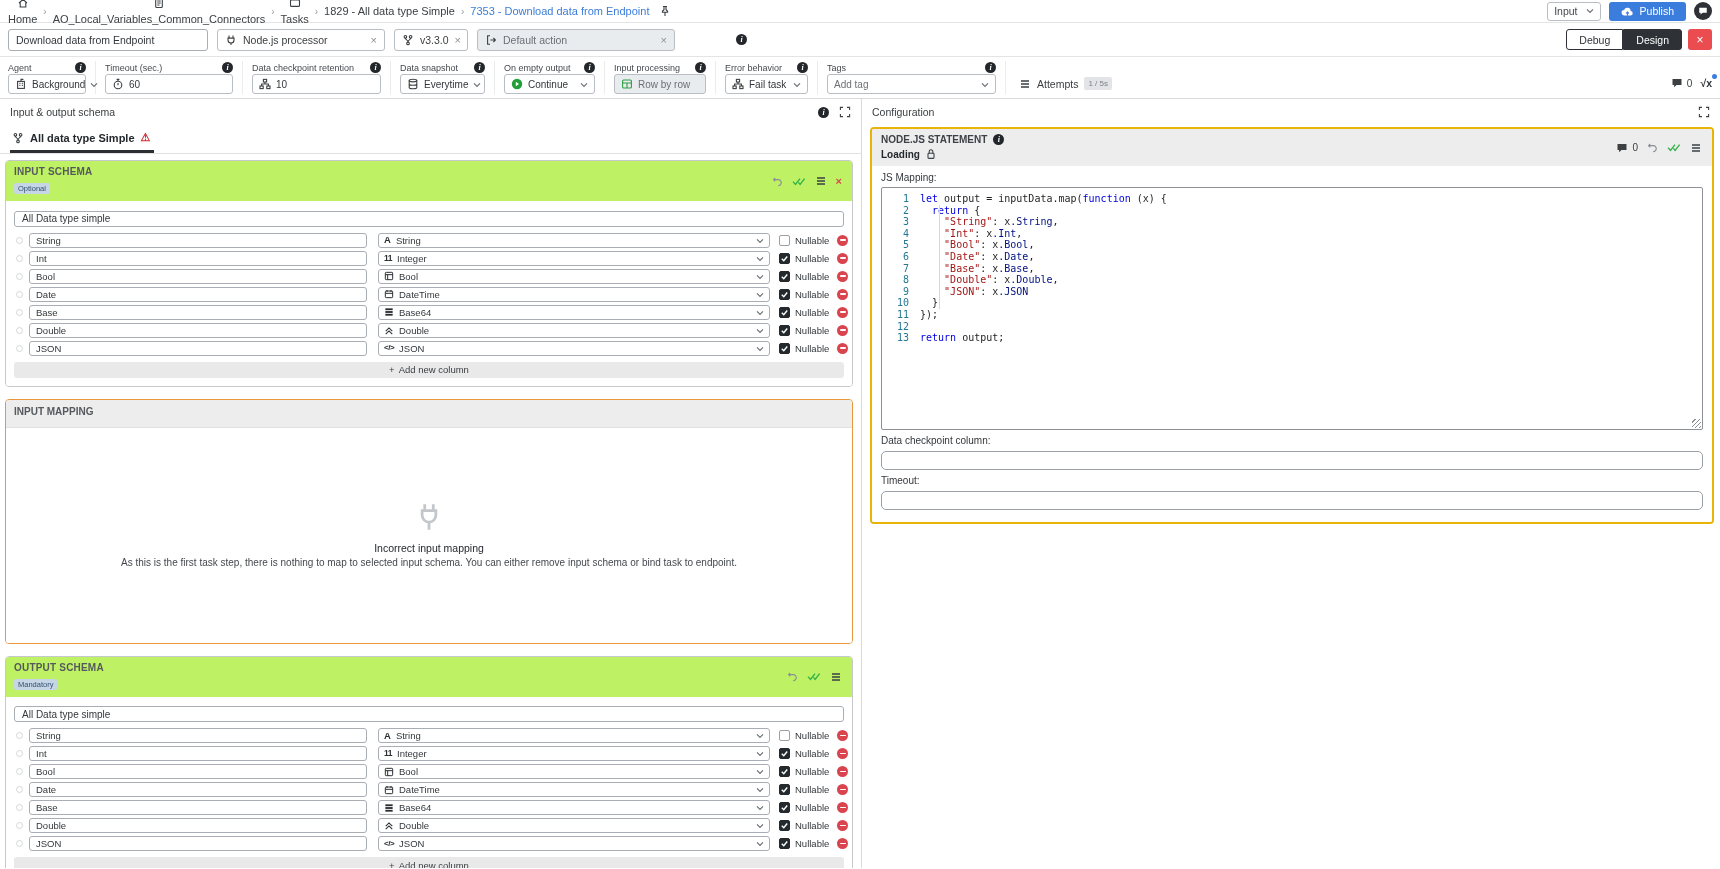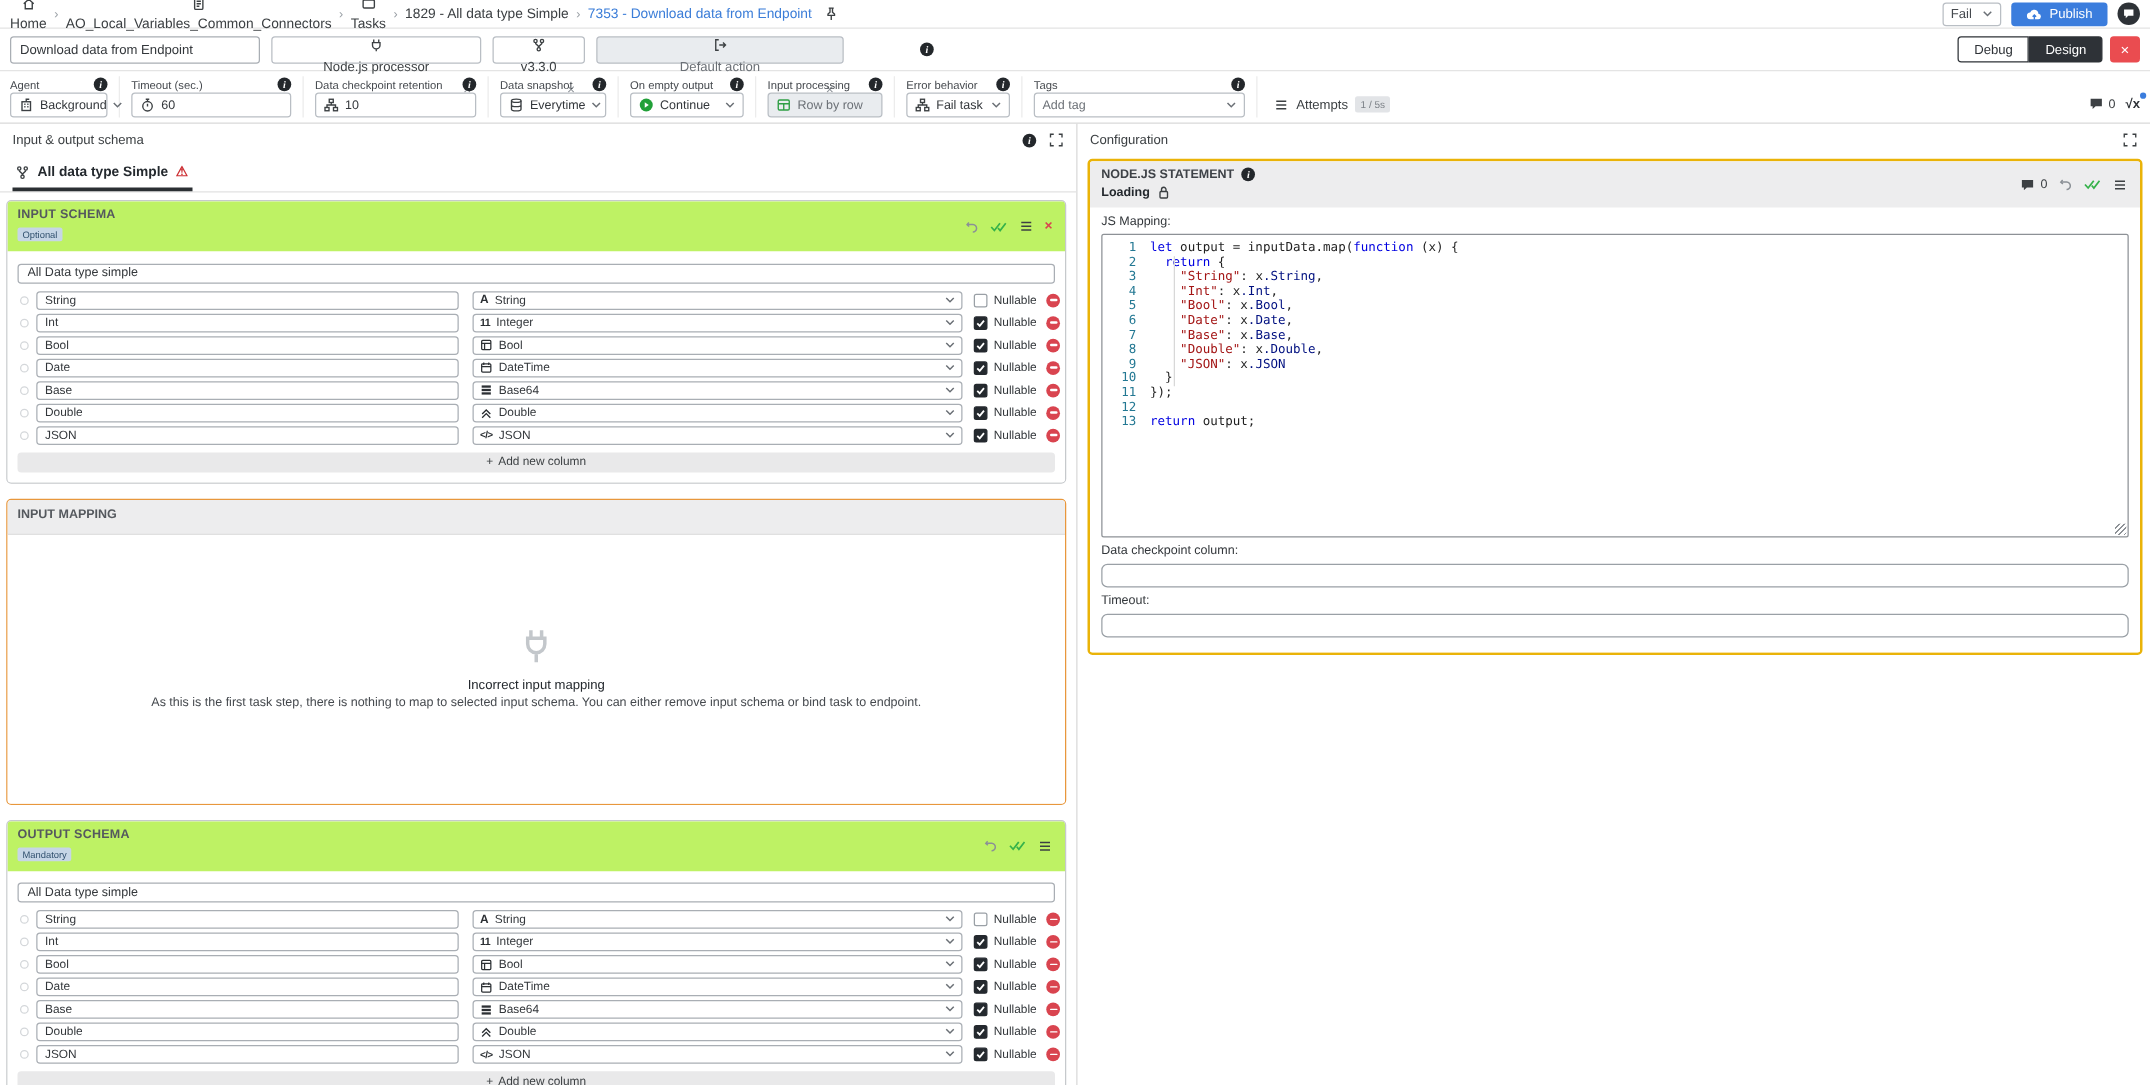--- a/index.html
+++ b/index.html
@@ -25,21 +25,21 @@
     padding:0 12px; font-size:10.5px; display:flex; align-items:center; gap:6px; cursor:pointer; }
   .btn-chat-circle { width:18px; height:18px; border-radius:50%; background:#2e3237; border:none;
     display:flex; align-items:center; justify-content:center; cursor:pointer; }
 
   
   .toolbar { height:34px; border-bottom:1px solid #e4e4e4; display:flex; align-items:center;
     padding:0 8px; gap:9px; }
   .task-name-input { width:200px; height:22px; border:1px solid #a9aeb4; border-radius:3px;
     font-size:10.5px; padding:0 7px; color:#33373b; font-family:"Liberation Sans",sans-serif; }
   .chip { height:22px; border:1px solid #b9bec4; border-radius:3px; background:#fff;
-    display:flex; align-items:center; gap:6px; padding:0 7px; font-size:10.5px; color:#3c4043;flex-direction:column; }
+    display:flex; align-items:center; gap:6px; padding:0 7px; font-size:10.5px; color:#3c4043; }
   .chip .x { color:#8b9096; font-size:11px; margin-left:auto; cursor:pointer; }
   .chip.proc { width:168px; }
   .chip.ver { width:74px; }
   .chip.action { width:198px; background:#e9ecef; color:#6b7076; }
   .toolbar-right { margin-left:auto; display:flex; align-items:center; gap:0; }
   .btn-debug { height:21px; padding:0 12px; font-size:10.5px; background:#fff;
     border:1px solid #2e3237; border-radius:3px 0 0 3px; color:#2e3237; cursor:pointer; }
   .btn-design { height:21px; padding:0 12px; font-size:10.5px; background:#2e3237;
     border:1px solid #2e3237; border-radius:0 3px 3px 0; color:#fff; cursor:pointer; }
   .btn-close-red { width:24px; height:21px; background:#ea4c50; color:#fff; border:none;
@@ -186,21 +186,21 @@
         <span>7353 - Download data from Endpoint</span>
       </span>
     </nav>
   <span class="ic" style="margin-left:10px">
       <svg width="12" height="12" viewBox="0 0 12 12" fill="none" stroke="#3c4043" stroke-width="1.1">
         <path d="M4 1.5h4M5 1.5v3.2L3.4 6.3v1h5.2v-1L7 4.7V1.5M6 7.3V11"></path>
       </svg>
     </span>
   <div class="crumb-right">
     <div class="mini-select">
-      <span>Fail</span>
+      <span>Input</span>
       <span class="ic">
           <svg width="8" height="6" viewBox="0 0 8 6" fill="none" stroke="#6b7076" stroke-width="1.2">
             <path d="m1 1.4 3 3 3-3"></path>
           </svg>
         </span>
     </div>
     <button class="btn-publish">
       <span class="ic">
           <svg width="13" height="11" viewBox="0 0 13 11">
             <path d="M3.4 9.4a2.7 2.7 0 0 1-.3-5.4A3.4 3.4 0 0 1 9.7 5a2.2 2.2 0 0 1-.4 4.4z" fill="#fff"></path>

